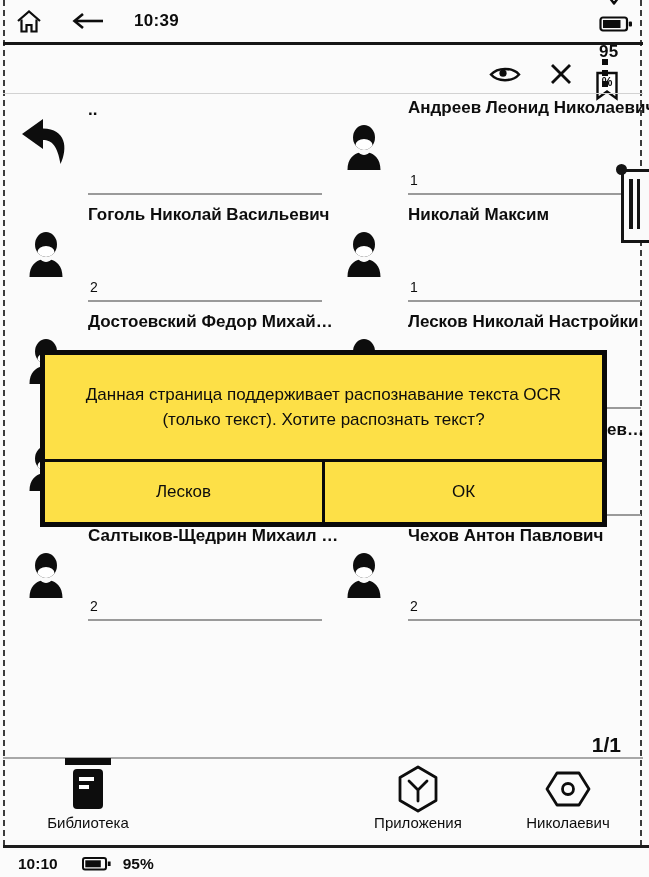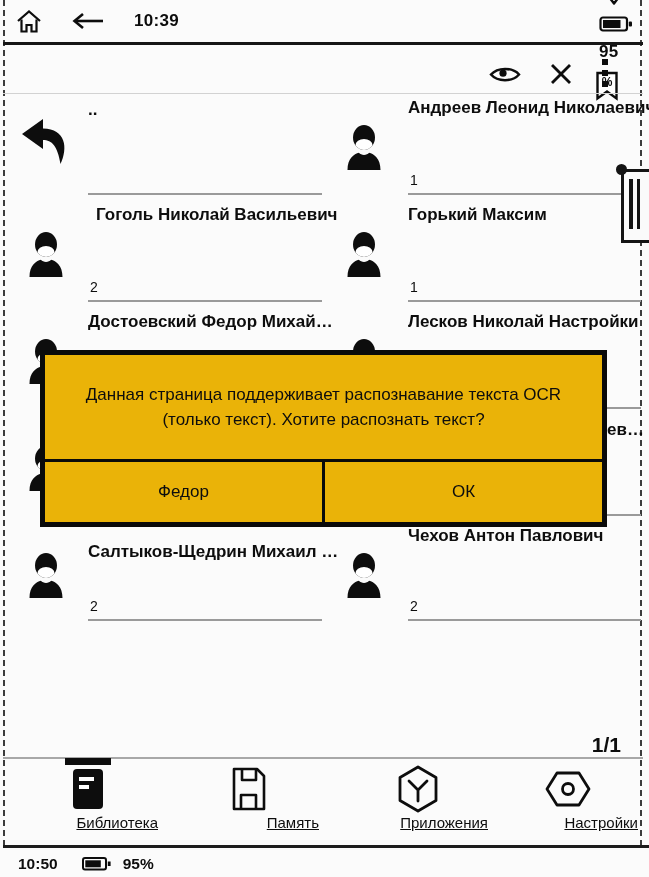--- a/index.html
+++ b/index.html
@@ -24,29 +24,29 @@
   .av{position:absolute;z-index:1;}
   .frag{position:absolute;font-size:17px;font-weight:bold;white-space:nowrap;z-index:2;}
   .page-ind{position:absolute;right:28px;top:733px;font-size:21px;font-weight:600;}
   
   .handle{position:absolute;left:621px;top:169px;width:32px;height:68px;border:3.5px solid #141414;background:#fafafa;z-index:3;}
   .handle .dot{position:absolute;left:-8px;top:-8px;width:11px;height:11px;border-radius:50%;background:#141414;}
   .handle .bar{position:absolute;top:7px;width:3.5px;height:50px;background:#141414;}
   .b1{left:5px;} .b2{left:12.5px;}
   
   .dialog{position:absolute;left:40px;top:350px;width:567px;height:177px;box-sizing:border-box;
-          border:5px solid #0a0a0a;background:#eab308;z-index:10;display:flex;flex-direction:column;}
+          border:5px solid #0a0a0a;background:#fde047;z-index:10;display:flex;flex-direction:column;}
   .dlg-msg{flex:1;display:flex;flex-direction:column;justify-content:center;text-align:center;font-size:17px;line-height:25px;}
   .dlg-btns{height:60px;display:flex;border-top:3px solid #0a0a0a;}
   .dlg-btn{flex:1;display:flex;align-items:center;justify-content:center;font-size:17px;cursor:pointer;}
   .dlg-btn.ok{border-left:3px solid #0a0a0a;}
   
   .nav-divider{position:absolute;left:3px;right:6px;top:757px;height:2px;background:#a8a8a8;}
   .nav-active-bar{position:absolute;left:65px;top:758px;width:46px;height:7px;background:#0d0d0d;}
-  .nav-item{position:absolute;top:766px;width:140px;text-align:right;cursor:pointer;text-decoration:underline;}
+  .nav-item{position:absolute;top:766px;width:140px;text-align:center;cursor:pointer;}
   .nav-icon{height:46px;display:flex;align-items:center;justify-content:center;}
   .nav-label{font-size:15px;margin-top:2px;}
   .frame-bottom{position:absolute;left:3px;right:0;top:845px;height:3px;background:#1c1c1c;}
   
   .bstatus{position:absolute;left:0;right:0;top:851px;height:26px;display:flex;align-items:center;
            font-size:15.5px;font-weight:600;padding:0 8px 0 18px;box-sizing:border-box;}
   .bstatus .bat{margin-left:24px;display:flex;align-items:center;}
   .bstatus .pct{margin-left:11px;}
   .bstatus .pos{margin-left:auto;margin-top:47px;}
   svg{display:block;}
@@ -165,32 +165,32 @@
     <span class="av" style="left:344px;top:124px;">
       <svg width="40" height="46" viewBox="0 0 40 46">
           <use href="#avatar-sym"></use>
         </svg>
     </span>
     <div class="count" style="left:410px;top:172px;">1</div>
     <div class="uline" style="left:408px;top:193px;width:233px;"></div>
   </div>
 
   <div>
-    <div class="name" style="left:96px;top:205px;">Гоголь Николай Васильевич</div>
+    <div class="name" style="left:88px;top:205px;">Гоголь Николай Васильевич</div>
     <span class="av" style="left:26px;top:231px;">
       <svg width="40" height="46" viewBox="0 0 40 46">
           <use href="#avatar-sym"></use>
         </svg>
     </span>
     <div class="count" style="left:90px;top:279px;">2</div>
     <div class="uline" style="left:88px;top:300px;width:234px;"></div>
   </div>
 
   <div>
-    <div class="name" style="left:408px;top:205px;">Горький Максим</div>
+    <div class="name" style="left:408px;top:205px;">Николай Максим</div>
     <span class="av" style="left:344px;top:231px;">
       <svg width="40" height="46" viewBox="0 0 40 46">
           <use href="#avatar-sym"></use>
         </svg>
     </span>
     <div class="count" style="left:410px;top:279px;">1</div>
     <div class="uline" style="left:408px;top:300px;width:233px;"></div>
   </div>
 
   <div>
@@ -226,21 +226,21 @@
     <span class="av" style="left:344px;top:445px;">
       <svg width="40" height="46" viewBox="0 0 40 46">
           <use href="#avatar-sym"></use>
         </svg>
     </span>
     <div class="frag" style="left:607px;top:420px;">ев…</div>
     <div class="uline" style="left:408px;top:514px;width:233px;"></div>
   </div>
 
   <div>
-    <div class="name" style="left:88px;top:542px;">Салтыков-Щедрин Михаил …</div>
+    <div class="name" style="left:88px;top:526px;">Салтыков-Щедрин Михаил …</div>
     <span class="av" style="left:26px;top:552px;">
       <svg width="40" height="46" viewBox="0 0 40 46">
           <use href="#avatar-sym"></use>
         </svg>
     </span>
     <div class="count" style="left:90px;top:598px;">2</div>
     <div class="uline" style="left:88px;top:619px;width:234px;"></div>
   </div>
 
   <div>
@@ -259,76 +259,66 @@
     <div class="bar b1"></div>
     <div class="bar b2"></div>
   </div>
 
   <div class="dialog">
     <div class="dlg-msg">
       <div>Данная страница поддерживает распознавание текста OCR</div>
       <div>(только текст). Хотите распознать текст?</div>
     </div>
     <div class="dlg-btns">
-      <div class="dlg-btn">Федор</div>
+      <div class="dlg-btn">Лесков</div>
       <div class="dlg-btn ok">ОК</div>
     </div>
   </div>
 
   <div class="page-ind">1/1</div>
 
   <div class="nav-divider"></div>
   <div class="nav-active-bar"></div>
 
   <div class="nav-item" style="left:18px;">
     <div class="nav-icon">
       <svg width="34" height="44" viewBox="0 0 34 44">
         <rect x="2" y="2" width="30" height="40" rx="4" fill="#0d0d0d"></rect>
         <rect x="8" y="10" width="15" height="4" fill="#ffffff"></rect>
         <rect x="8" y="18" width="10" height="4" fill="#ffffff"></rect>
       </svg>
     </div>
     <div class="nav-label">Библиотека</div>
   </div>
 
-  <div class="nav-item" style="left:179px;">
-    <div class="nav-icon">
-      <svg width="38" height="44" viewBox="0 0 38 44" fill="none" stroke="#0d0d0d" stroke-width="2.6" stroke-linejoin="round">
-        <path d="M4 2 H27 L34 9 V42 H4 Z"></path>
-        <path d="M12 2 V13 H26 V2.5"></path>
-        <path d="M11 42 V28 H26 V42"></path>
-      </svg>
-    </div>
-    <div class="nav-label">Память</div>
-  </div>
 
   <div class="nav-item" style="left:348px;">
     <div class="nav-icon">
       <svg width="44" height="48" viewBox="0 0 44 48" fill="none" stroke="#0d0d0d" stroke-width="2.8" stroke-linejoin="round" stroke-linecap="round">
         <polygon points="22,2 40,12.5 40,35.5 22,46 4,35.5 4,12.5"></polygon>
         <path d="M22 25 V36 M22 25 L13 16 M22 25 L31 16"></path>
       </svg>
     </div>
     <div class="nav-label">Приложения</div>
   </div>
 
   <div class="nav-item" style="left:498px;">
     <div class="nav-icon">
       <svg width="48" height="42" viewBox="0 0 48 42" fill="none" stroke="#0d0d0d" stroke-width="2.8" stroke-linejoin="round">
         <polygon points="13,5 35,5 45,21 35,37 13,37 3,21"></polygon>
         <circle cx="24" cy="21" r="5.5"></circle>
       </svg>
     </div>
-    <div class="nav-label">Настройки</div>
+    <div class="nav-label">Николаевич</div>
   </div>
 
   <div class="frame-bottom"></div>
 
   <div class="bstatus">
-    <span>10:50</span>
+    <span>10:10</span>
     <span class="bat">
       <svg width="30" height="16" viewBox="0 0 30 16">
         <rect x="1" y="2" width="23" height="11.5" rx="2" fill="none" stroke="#0d0d0d" stroke-width="2"></rect>
         <rect x="3.3" y="4.3" width="15.5" height="7" fill="#0d0d0d"></rect>
         <rect x="25.8" y="5.5" width="2.8" height="4.5" fill="#0d0d0d"></rect>
       </svg>
     </span>
     <span class="pct">95%</span>
     <span class="pos">3/5</span>
   </div>

